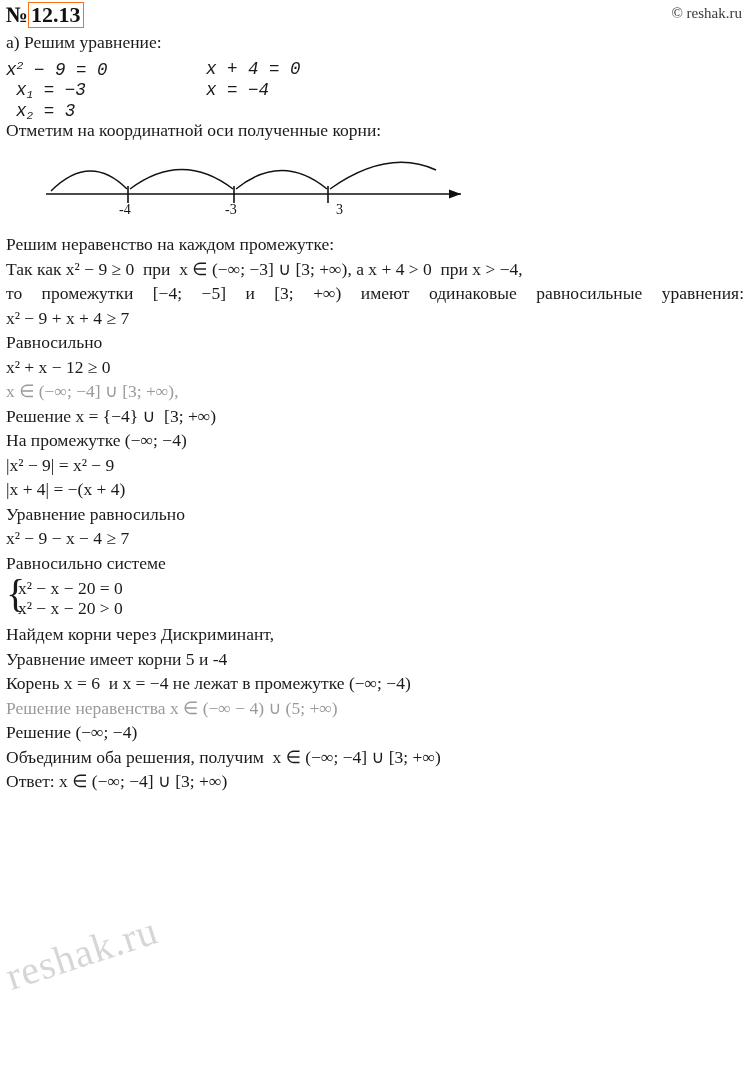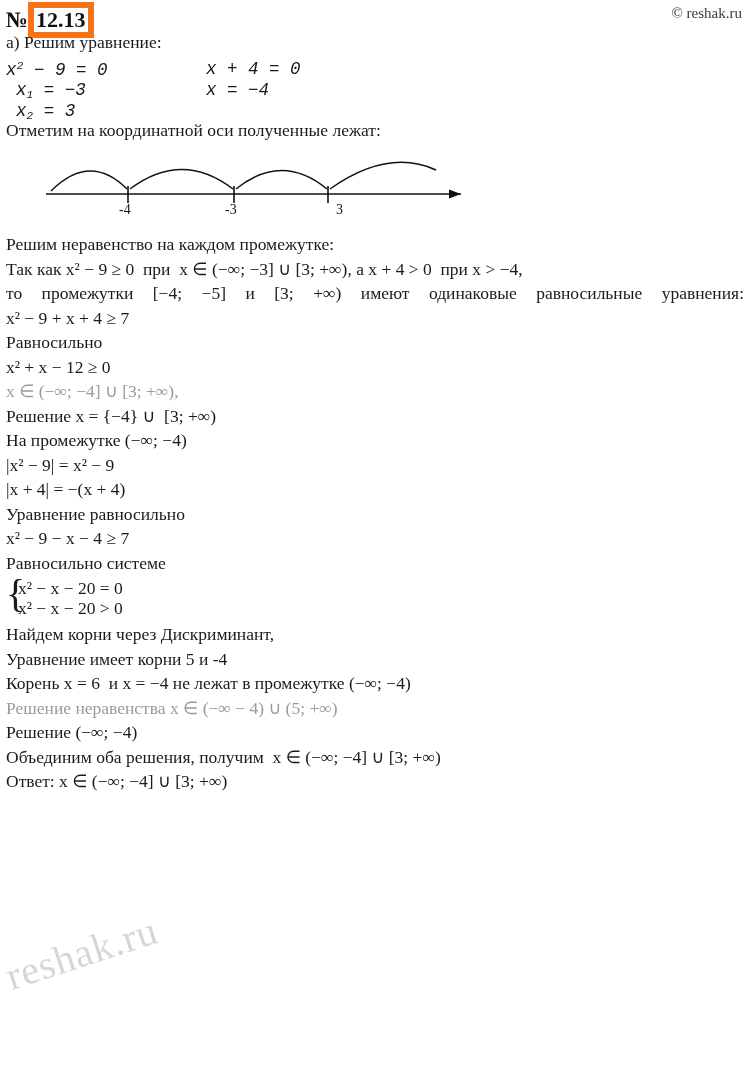--- a/index.html
+++ b/index.html
@@ -30,21 +30,21 @@
     position: absolute;
     left: 6px;
     top: 2px;
     font-family: "Liberation Serif", serif;
     font-size: 22px;
     font-weight: bold;
     letter-spacing: 0px;
     color: #111;
   }
   .task-number .num-box {
-    border: 6px solid #f97316;
+    border: 1px solid #f97316;
     padding: 0px 2px 1px 2px;
     display: inline-block;
     line-height: 1.05;
   }
   .watermark-top {
     position: absolute;
     right: 8px;
     top: 5px;
     font-family: "Liberation Serif", serif;
     font-size: 15px;
@@ -152,21 +152,21 @@
 
     <div class="eq-row indent1">
       <span class="it"><span class="it">x</span><span class="sub">1</span><span> = −3</span></span>
       <span class="col2 it">x = −4</span>
     </div>
 
     <div class="eq-row indent1" style="">
       <span class="it"><span class="it">x</span><span class="sub">2</span><span> = 3</span></span>
     </div>
 
-    <div class="line">Отметим на координатной оси полученные лежат:</div>
+    <div class="line">Отметим на координатной оси полученные корни:</div>
 
     <div class="numline">
       <svg width="500" height="80" viewBox="0 0 500 80">
 
         <line x1="40" y1="48" x2="455" y2="48" stroke="#111" stroke-width="1.6"></line>
         <polygon points="455,48 443,43.5 443,52.5" fill="#111"></polygon>
 
         <line x1="122" y1="40" x2="122" y2="57" stroke="#111" stroke-width="1.6"></line>
         <line x1="228" y1="40" x2="228" y2="57" stroke="#111" stroke-width="1.6"></line>
         <line x1="322" y1="40" x2="322" y2="57" stroke="#111" stroke-width="1.6"></line>

